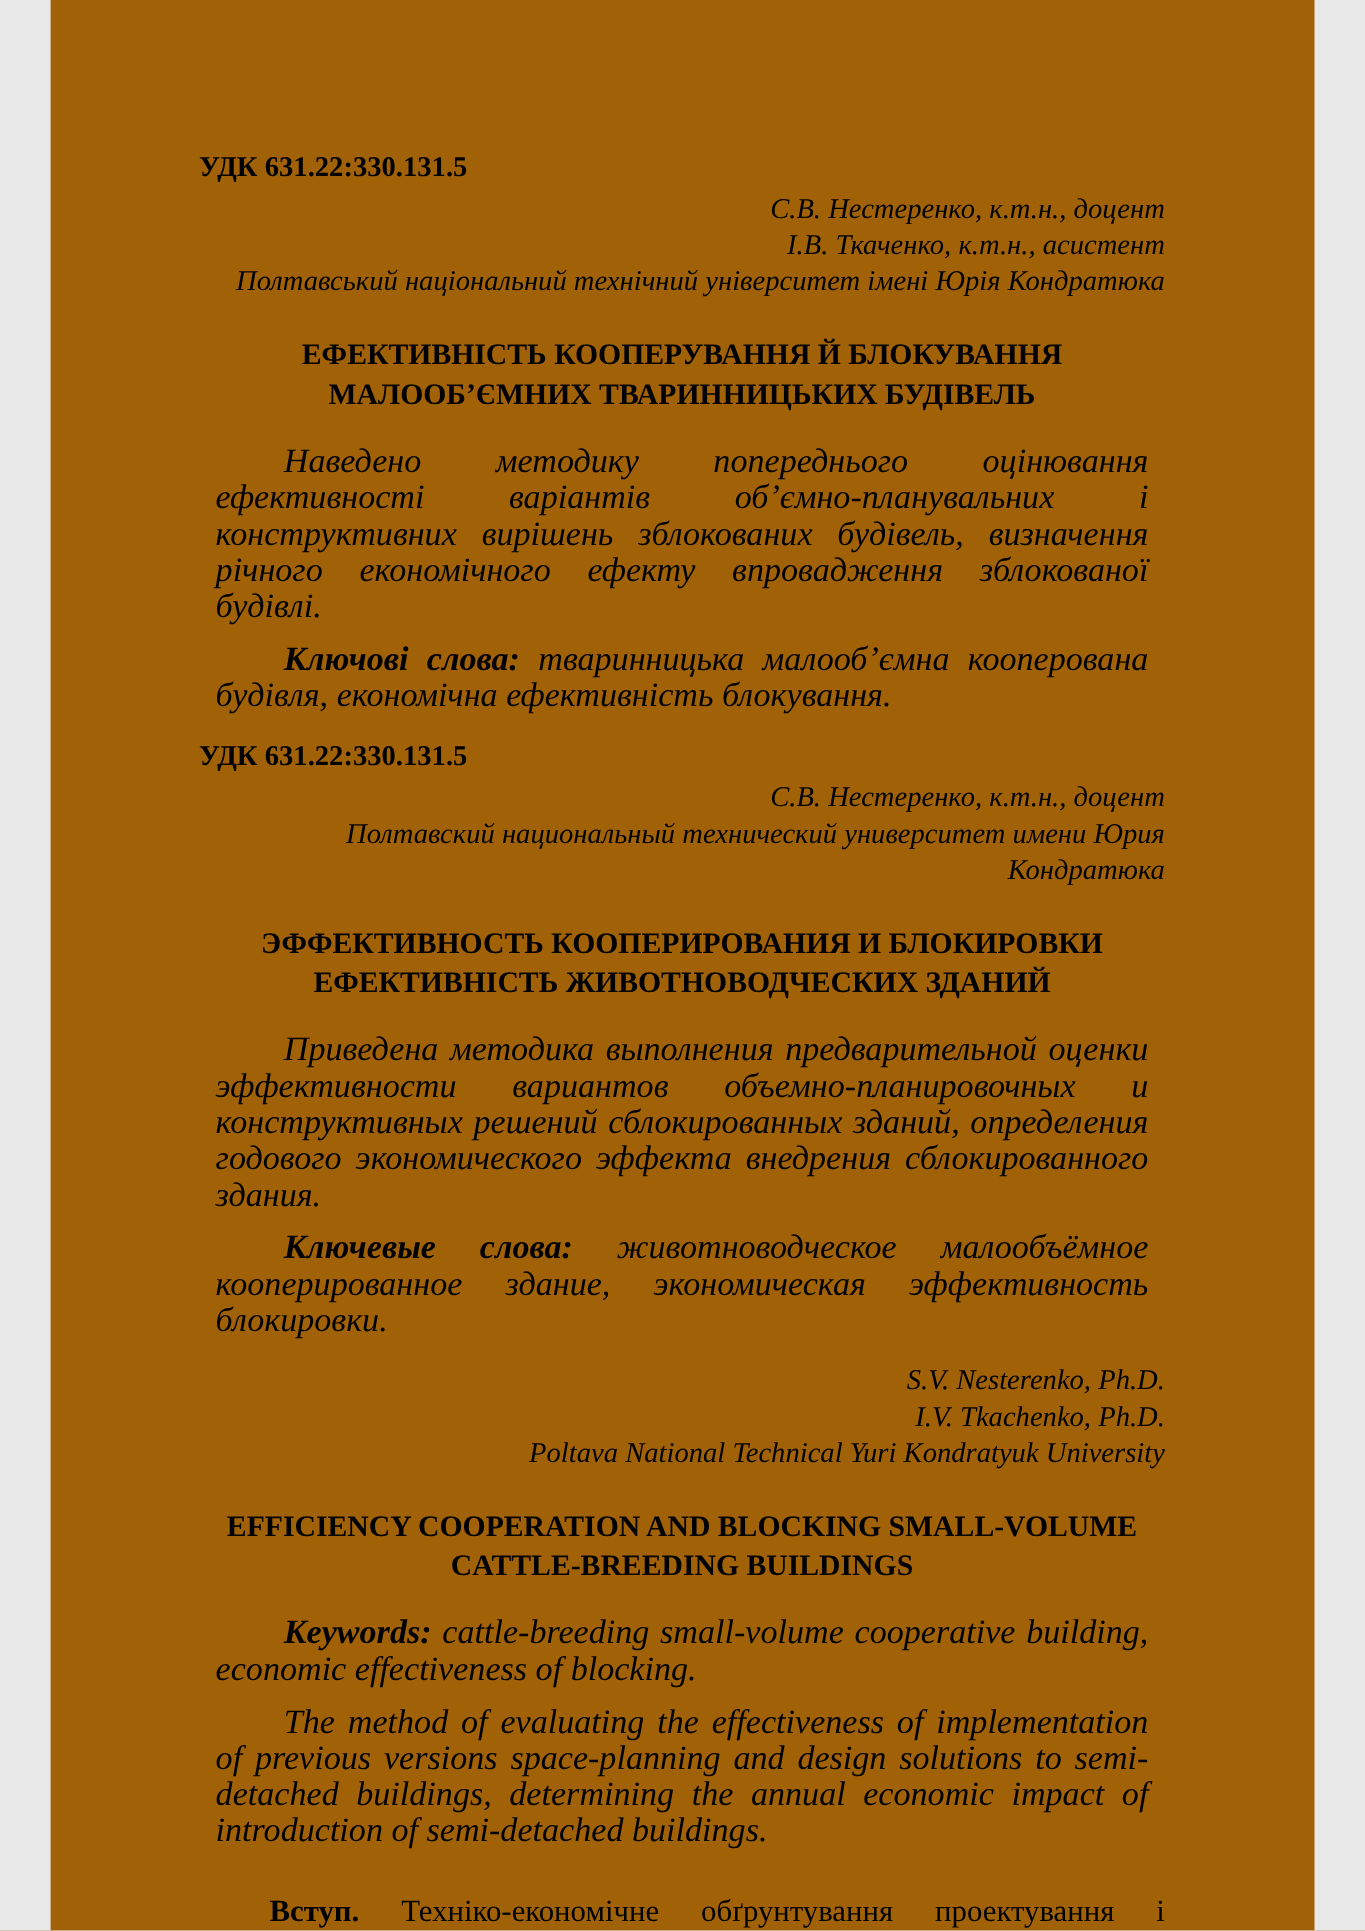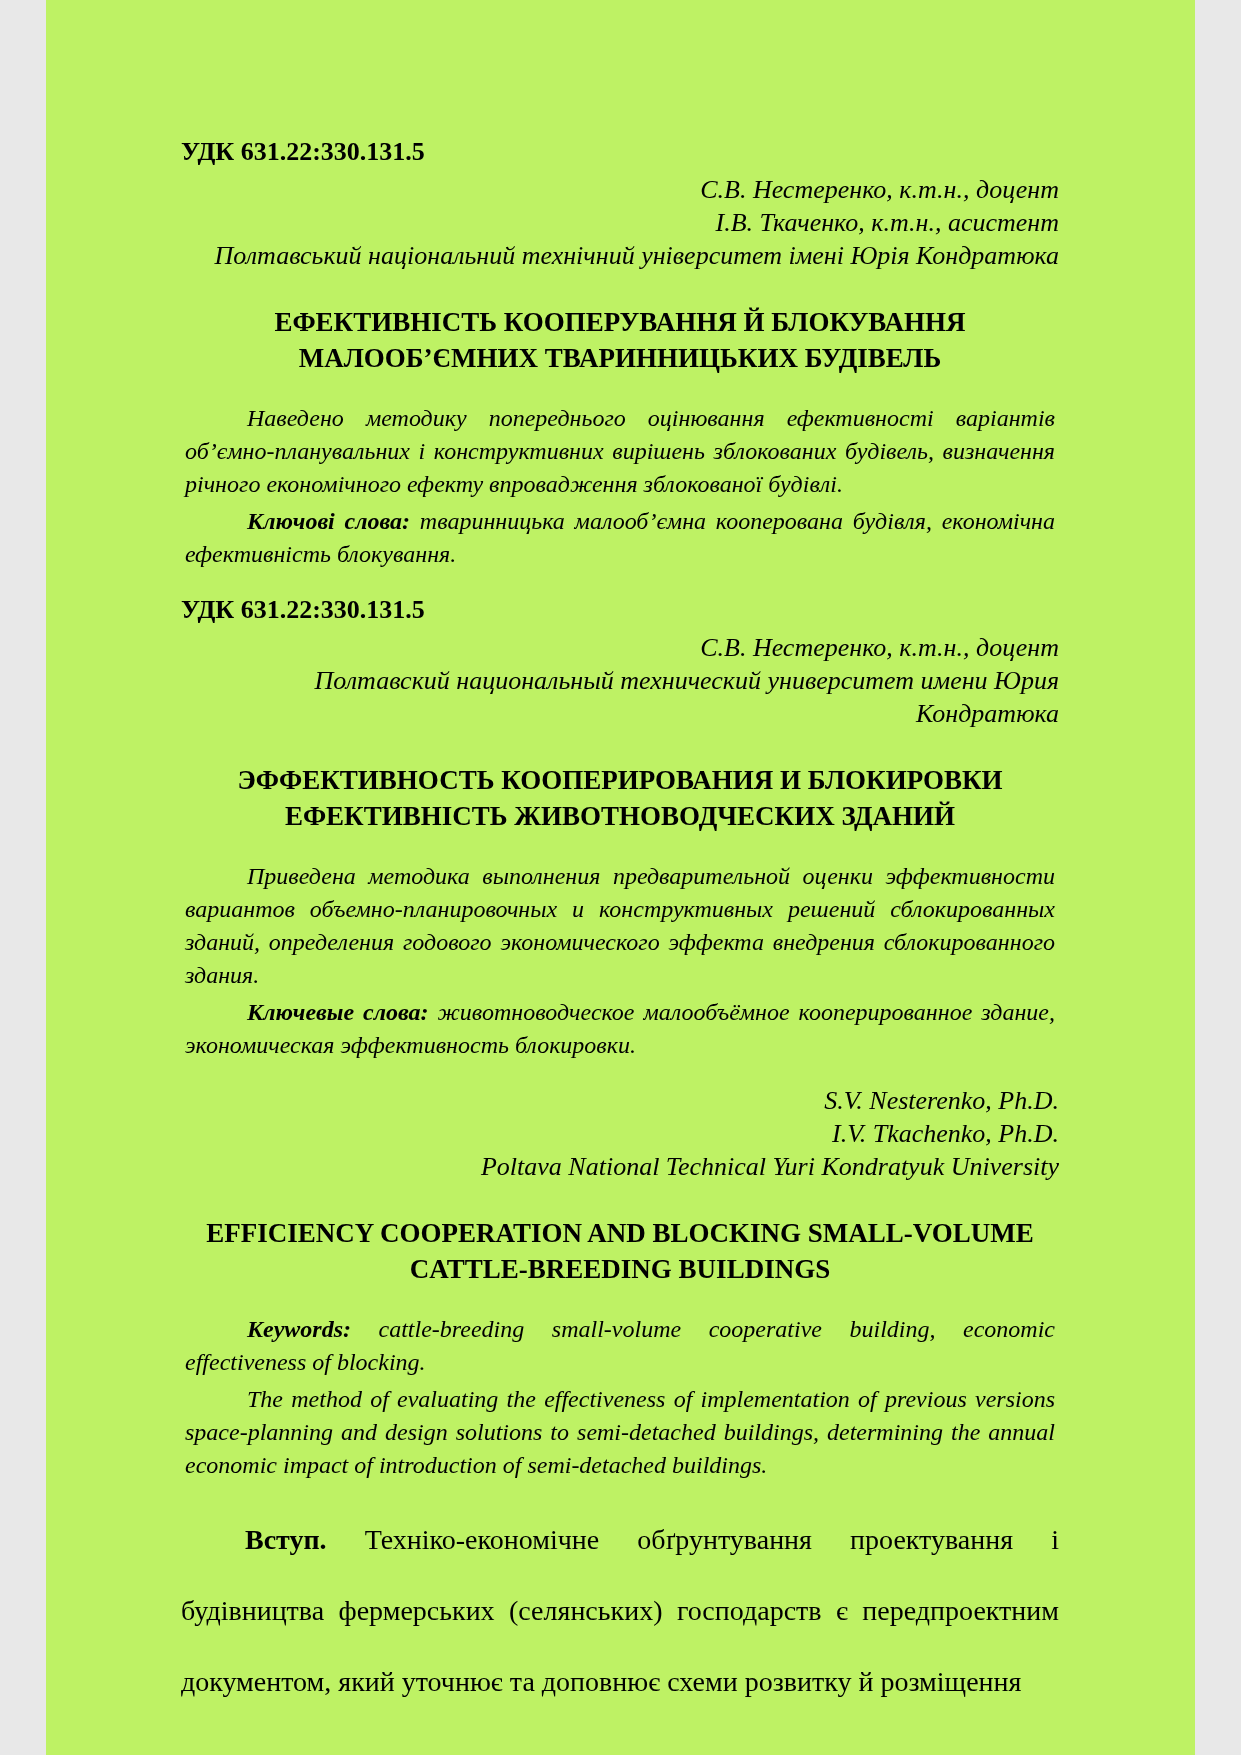--- a/index.html
+++ b/index.html
@@ -5,21 +5,21 @@
   html, body {
     margin: 0;
     padding: 0;
     background: #e8e8e8;
   }
   .page {
     position: relative;
     width: 1149px;
     height: 1755px;
     margin: 0 auto;
-    background: #bef264;
+    background: #a16207;
     color: #000000;
     font-family: "Liberation Serif", "DejaVu Serif", serif;
     box-sizing: border-box;
     padding: 135px 136px 60px 135px;
     overflow: hidden;
   }
   .udc {
     font-weight: bold;
     font-size: 26px;
     line-height: 33px;
@@ -39,25 +39,25 @@
   .paper-title {
     text-align: center;
     font-weight: bold;
     font-size: 27px;
     line-height: 36px;
     white-space: pre-line;
     margin: 0 0 26px 0;
   }
   .abstract-para {
     font-style: italic;
-    font-size: 24px;
+    font-size: 31px;
     line-height: 33px;
     text-align: justify;
     text-indent: 62px;
-    margin: 4px;
+    margin: 15px;
   }
   .keywords-label {
     font-weight: bold;
   }
   .section {
     margin: 0 0 22px 0;
   }
   .intro-para {
     font-size: 28px;
     line-height: 71px;

